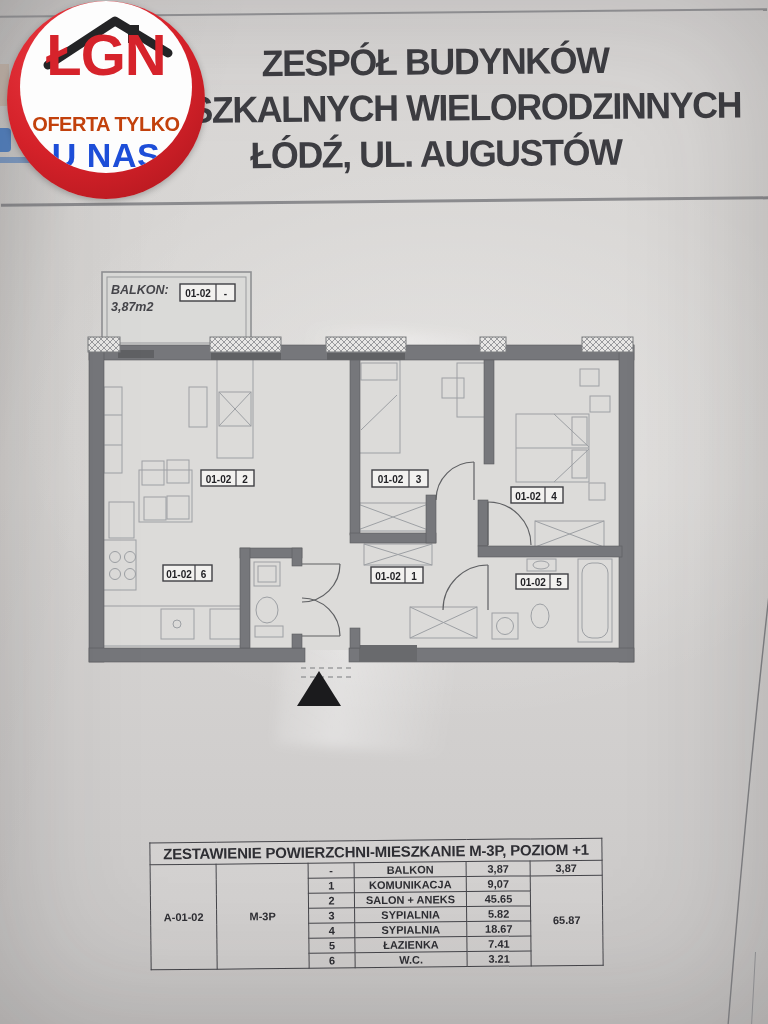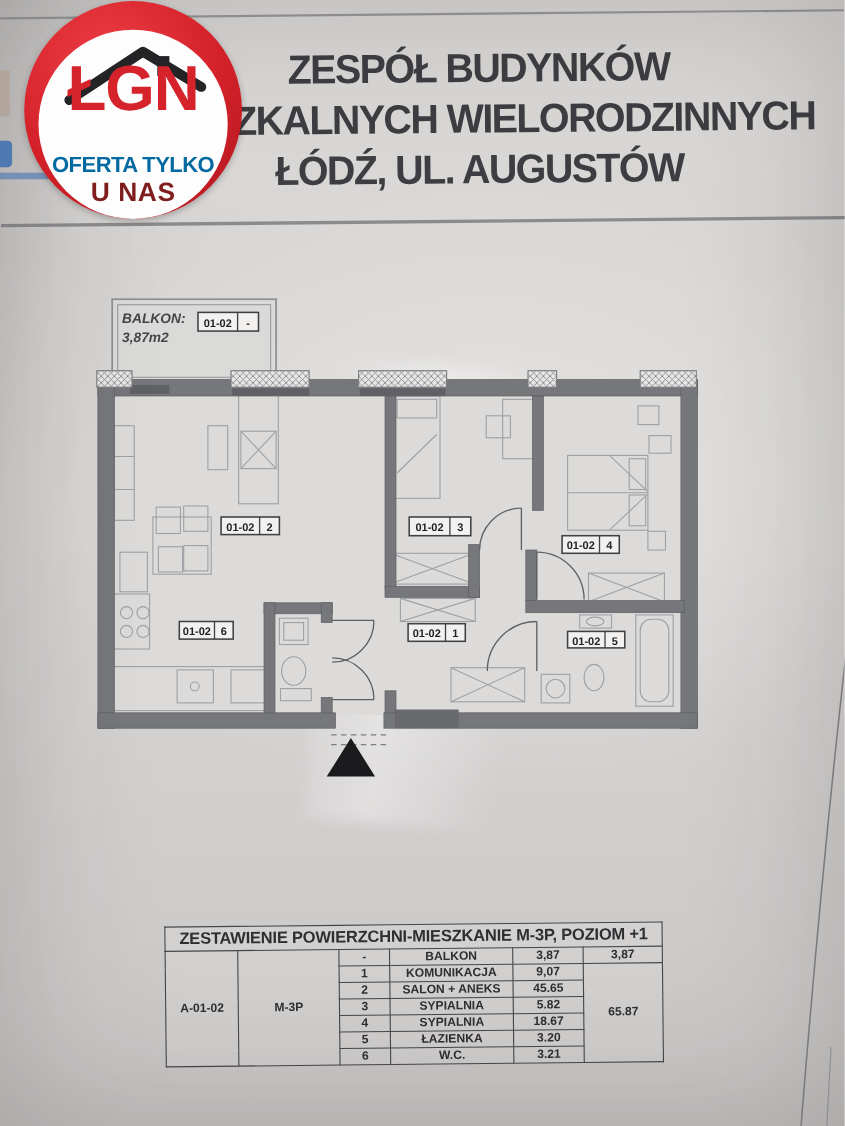--- a/index.html
+++ b/index.html
@@ -18,31 +18,31 @@
     filter:blur(6px);transform:rotate(4deg);pointer-events:none;
   }
   
   .header{position:absolute;left:0;top:0;width:768px;height:215px;transform:rotate(-0.55deg);}
   .header .rule-top{position:absolute;left:0;top:12px;width:768px;height:2px;background:#98989b;}
   .header .rule-bottom{position:absolute;left:0;top:200px;width:768px;height:2.5px;background:#8b8b8e;}
   .header .h-line{position:absolute;left:105px;right:2px;text-align:center;color:#3d3d42;
     font-weight:700;font-size:37px;letter-spacing:-1.5px;white-space:nowrap;transform:scaleX(0.97);}
   .h1{top:42px;} .h2{top:88px;} .h3{top:134px;}
   
-  .logo{position:absolute;left:22px;top:1px;width:198px;height:198px;border-radius:50%;
+  .logo{position:absolute;left:7px;top:1px;width:198px;height:198px;border-radius:50%;
     background:radial-gradient(circle at 38% 28%, #ee3d45, #d42129 55%, #a9151c 100%);
-    box-shadow:0 2px 6px rgba(0,0,0,0.25);display:flex;align-items:flex-end;justify-content:center;z-index:5;text-decoration:underline;}
+    box-shadow:0 2px 6px rgba(0,0,0,0.25);display:flex;align-items:flex-start;justify-content:center;z-index:5;text-decoration:underline;}
   .logo-inner{position:relative;width:172px;height:172px;border-radius:50%;background:#fdfdfd;overflow:hidden;}
   .logo-roof{position:absolute;left:0;top:14px;width:172px;height:58px;}
   .logo-brand{position:absolute;left:0;top:24px;width:172px;text-align:center;
     color:#d6232b;font-size:58px;font-weight:700;letter-spacing:-1px;line-height:60px;}
-  .logo-tag1{position:absolute;left:0;top:112px;width:172px;text-align:center;color:#0369a1;
+  .logo-tag1{position:absolute;left:0;top:112px;width:172px;text-align:center;color:#c2410c;
     font-size:20px;font-weight:700;letter-spacing:-0.5px;}
-  .logo-tag2{position:absolute;left:0;top:135px;width:172px;text-align:center;color:#7f1d1d;
-    font-size:24px;font-weight:700;letter-spacing:0.5px;}
+  .logo-tag2{position:absolute;left:0;top:135px;width:172px;text-align:center;color:#1d4ed8;
+    font-size:34px;font-weight:700;letter-spacing:0.5px;}
   
   .blue-glyph{position:absolute;left:0;top:128px;width:11px;height:24px;background:#3c6db0;opacity:.85;
     border-radius:0 4px 4px 0;z-index:1;}
   .blue-text{position:absolute;left:0;top:157px;width:44px;height:6px;background:#3c6db0;opacity:.55;
     filter:blur(0.7px);z-index:1;}
   .smudge{position:absolute;left:0;top:64px;width:9px;height:42px;background:#b09785;opacity:.5;z-index:1;}
   
   .plan{position:absolute;left:69px;top:245px;width:585px;height:475px;}
   .plan svg{display:block;}
   .lbox{fill:#f2f1ef;stroke:#3f3f44;stroke-width:1.4;}
@@ -316,21 +316,21 @@
         <td>5.82</td>
       </tr>
       <tr>
         <td>4</td>
         <td>SYPIALNIA</td>
         <td>18.67</td>
       </tr>
       <tr>
         <td>5</td>
         <td>ŁAZIENKA</td>
-        <td>3.20</td>
+        <td>7.41</td>
       </tr>
       <tr>
         <td>6</td>
         <td>W.C.</td>
         <td>3.21</td>
       </tr>
     </tbody>
       </table>
   </div>
 

